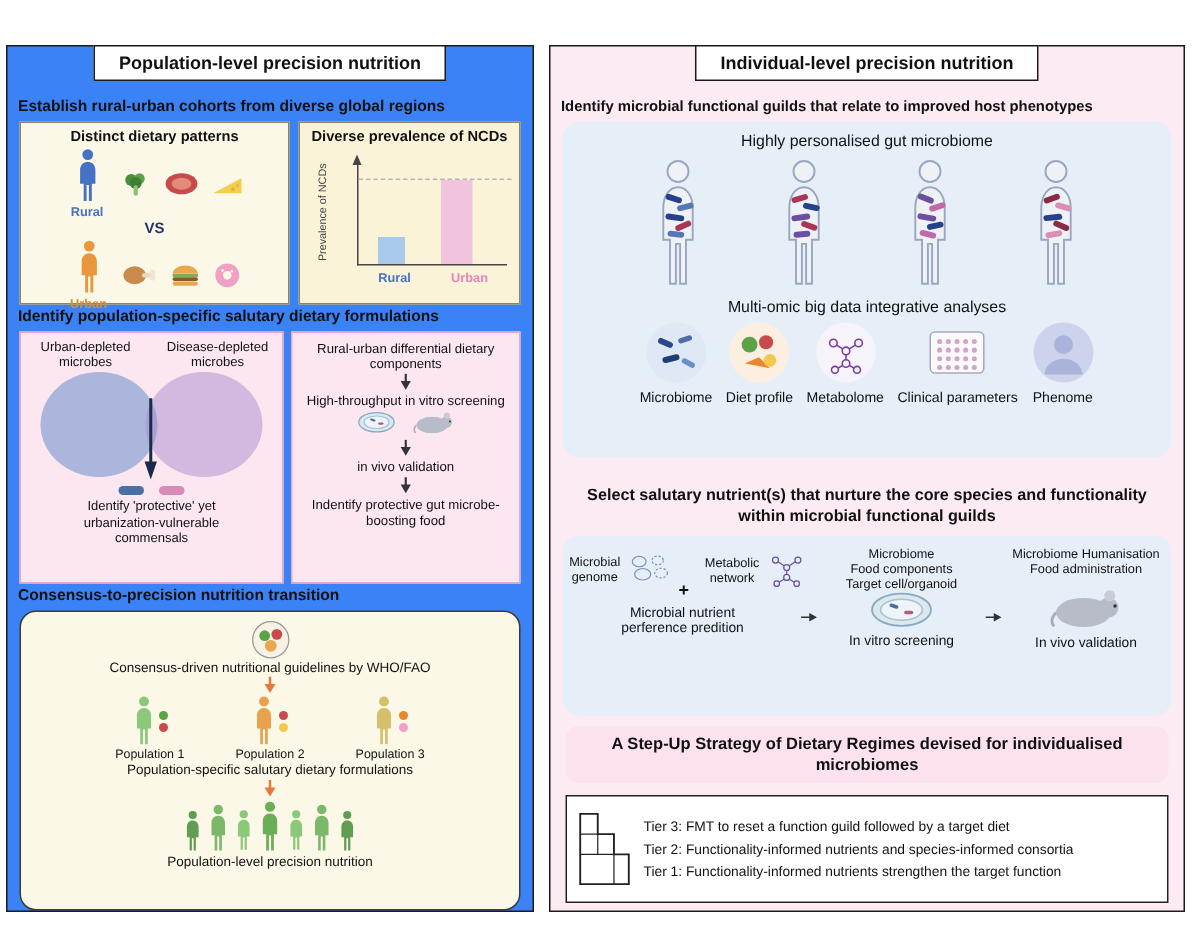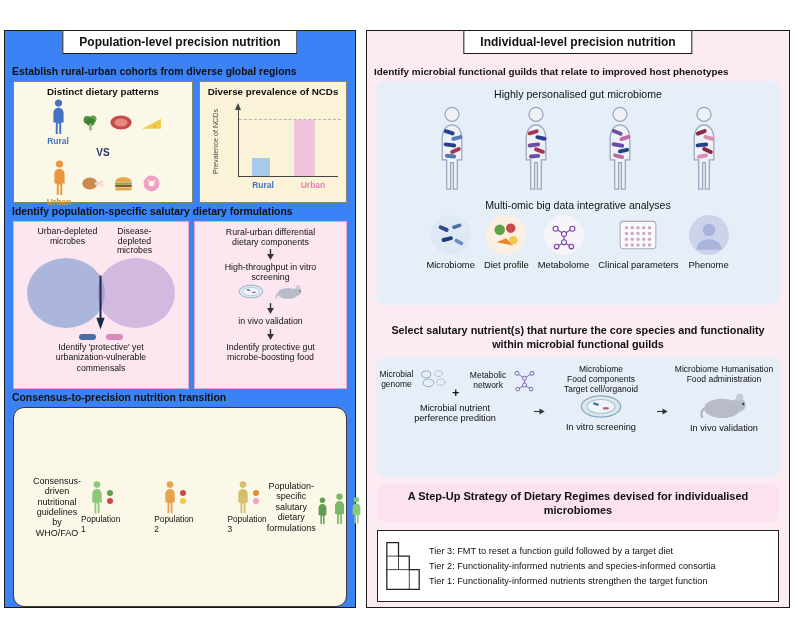--- a/index.html
+++ b/index.html
@@ -29,40 +29,40 @@
 .chart-area{position:absolute;left:34px;top:8px;width:100px;height:70px;border-left:1.3px solid #444;border-bottom:1.3px solid #444}
 .chart-area:before{content:"";position:absolute;left:-4.2px;top:-7px;border:3.2px solid transparent;border-bottom:7px solid #444}
 .bar{position:absolute;bottom:0}
 .bar.b1{left:13px;width:18px}
 .bar.b2{left:55px;width:21px}
 .refline{position:absolute;left:0;right:-3px;border-top:1.2px dashed #b4b4b4}
 .xlabels{position:absolute;left:34px;top:81px;width:100px;display:flex}
 .xlabels span{width:50%;text-align:center;font-size:8.5px;font-weight:700}
 
 .s2row{display:flex;gap:5px;margin:0 8px;height:168px}
-.pinkbox{background:#fce7f1;border:1px solid #e9a8c9;padding:5px 20px;display:flex;flex-direction:column;align-items:center}
+.pinkbox{background:#fce7f1;border:1px solid #e9a8c9;padding:5px 2px;display:flex;flex-direction:column;align-items:center}
 .vennbox{width:176px}
 .screenbox{flex:1}
 .venn-labels{display:flex;width:100%;justify-content:space-between;font-size:8.7px;line-height:1.12;text-align:center}
 .venn-labels span{width:82px}
 .venn{position:relative;width:152px;height:74px;margin-top:2px}
 .vcirc{position:absolute;width:78px;height:70px;border-radius:50%;top:0}
 .vblue{left:2px;background:rgba(106,140,202,.55)}
 .vpurple{left:72px;background:rgba(168,140,206,.5)}
 .varrow{position:absolute;left:70px;top:14px;width:11px;height:62px}
 .vrods{display:flex;gap:10px;margin:2px 0 2px}
 .rod{display:inline-block;width:17px;height:6px;border-radius:3px}
 .rodblue{background:#4a6fa5}
 .rodpink{background:#d88ab8}
 .vcaption{font-size:8.7px;text-align:center;line-height:1.18;width:128px}
 .sstep{font-size:8.8px;text-align:center;line-height:1.15}
 .sicons{display:flex;align-items:center;gap:8px;margin:1px 0}
 .arrow-d{width:9px;height:11px;margin:2px 0}
 
-.consbox{margin:0 8px;background:#fcf8e8;border:1.3px solid #3a3a3a;border-radius:11px;height:200px;display:flex;align-items:center;padding:5px 19px}
+.consbox{margin:0 8px;background:#fcf8e8;border:1.3px solid #3a3a3a;border-radius:11px;height:200px;display:flex;flex-direction:column;align-items:center;padding:5px 4px}
 .ccap{font-size:9px;text-align:center;line-height:1.15}
 .oarr{width:10px;height:11px;margin:1px 0}
 .pops{display:flex;gap:34px;margin:1px 0}
 .pop{display:flex;flex-direction:column;align-items:center;font-size:8.3px}
 .popfig{display:flex;align-items:center;gap:2px}
 .fooddots{display:flex;flex-direction:column;gap:2px}
 .fdot{width:6px;height:6px;border-radius:50%}
 .crowd{display:flex;align-items:flex-end;gap:3px;margin:2px 0 1px}
 
 .bluebox{background:#e6eef8;border-radius:11px;margin:0 8px}

